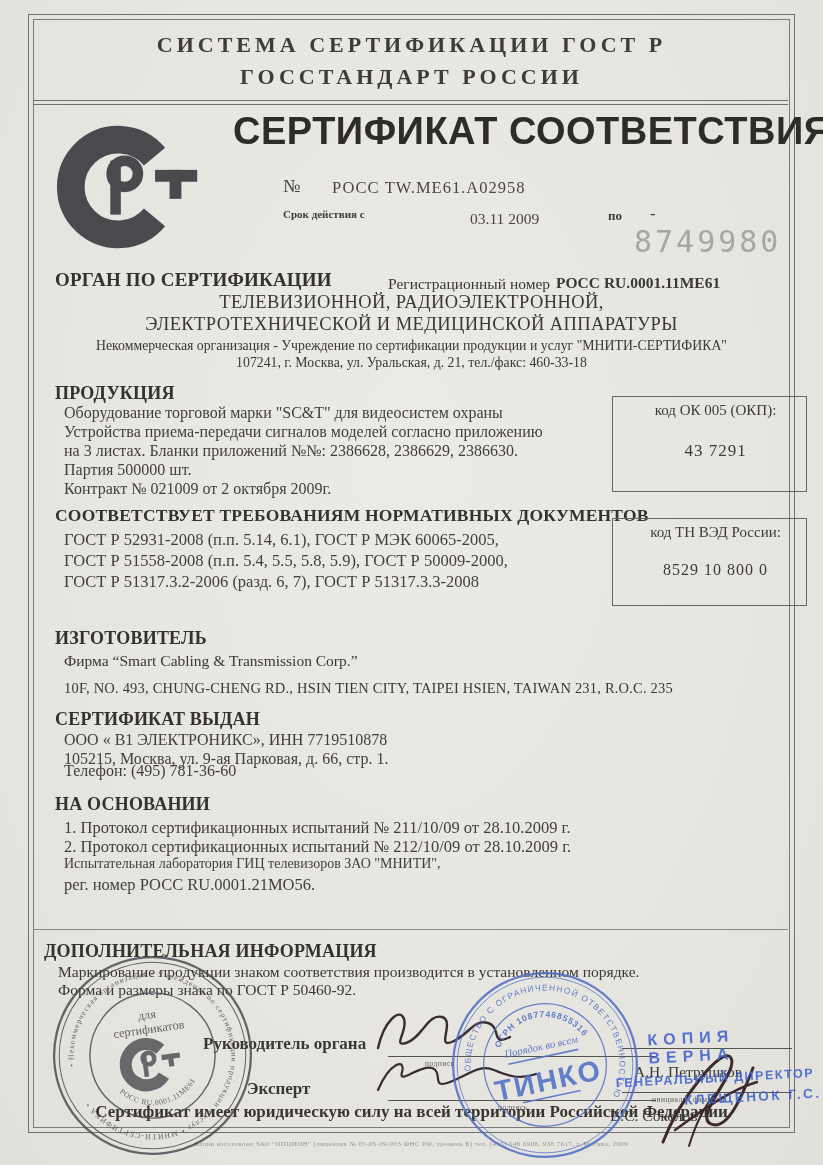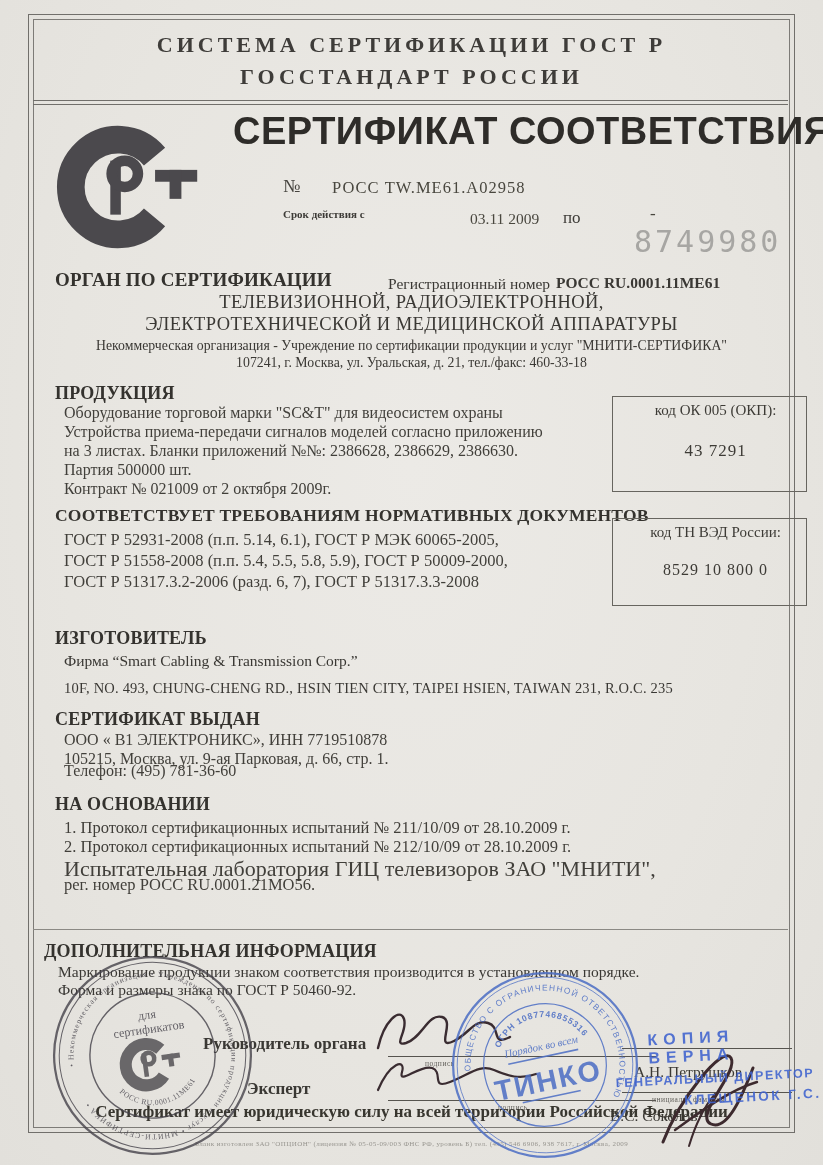--- a/index.html
+++ b/index.html
@@ -53,21 +53,21 @@
       <rect x="76" y="37" width="32" height="9" fill="#4b494d"></rect>
       <rect x="87" y="37" width="9" height="22" fill="#4b494d"></rect>
     </g>
   </svg>
 
   <div class="abs title" style="left:233px;top:110px;">СЕРТИФИКАТ СООТВЕТСТВИЯ</div>
   <div class="abs" style="left:283px;top:176px;font-size:18px;color:#45433e;">№</div>
   <div class="abs" style="left:332px;top:178px;font-size:16.5px;letter-spacing:1px;color:#49473f;">РОСС TW.ME61.A02958</div>
   <div class="abs" style="left:283px;top:208px;font-size:11px;font-weight:bold;color:#3d3b37;">Срок действия  с</div>
   <div class="abs" style="left:470px;top:210px;font-size:15.5px;color:#49473f;">03.11 2009</div>
-  <div class="abs" style="left:563px;top:208px;font-size:17px;font-weight:normal;color:#3d3b37;">по</div>
+  <div class="abs" style="left:608px;top:208px;font-size:13px;font-weight:bold;color:#3d3b37;">по</div>
   <div class="abs" style="left:650px;top:204px;font-size:17px;color:#49473f;">-</div>
   <div class="abs blank-num" style="left:634px;top:224px;">8749980</div>
 
   <div class="abs sec-h" style="left:55px;top:269px;font-size:19px;">ОРГАН ПО СЕРТИФИКАЦИИ</div>
   <div class="abs" style="left:388px;top:275px;font-size:15.5px;">Регистрационный номер</div>
   <div class="abs" style="left:556px;top:274px;font-size:15.5px;font-weight:bold;">РОСС RU.0001.11МЕ61</div>
   <div class="ctr" style="top:292px;font-size:18.5px;letter-spacing:0.4px;">ТЕЛЕВИЗИОННОЙ, РАДИОЭЛЕКТРОННОЙ,</div>
   <div class="ctr" style="top:314px;font-size:18.5px;letter-spacing:0.4px;">ЭЛЕКТРОТЕХНИЧЕСКОЙ И МЕДИЦИНСКОЙ АППАРАТУРЫ</div>
   <div class="ctr" style="top:338px;font-size:13.8px;">Некоммерческая организация - Учреждение по сертификации продукции и услуг "МНИТИ-СЕРТИФИКА"</div>
   <div class="ctr" style="top:355px;font-size:13.8px;">107241, г. Москва, ул. Уральская, д. 21, тел./факс: 460-33-18</div>
@@ -97,21 +97,21 @@
   <div class="abs" style="left:64px;top:672px;font-size:14.5px;letter-spacing:0.2px;margin-top:8px;">10F, NO. 493, CHUNG-CHENG RD., HSIN TIEN CITY, TAIPEI HSIEN, TAIWAN 231, R.O.C.  235</div>
 
   <div class="abs sec-h" style="left:55px;top:709px;">СЕРТИФИКАТ ВЫДАН</div>
   <div class="abs body16" style="left:64px;top:731px;">ООО « В1 ЭЛЕКТРОНИКС»,  ИНН 7719510878</div>
   <div class="abs body16" style="left:64px;top:750px;">105215, Москва, ул. 9-ая Парковая, д. 66, стр. 1.</div>
   <div class="abs body16" style="left:64px;top:762px;">Телефон: (495) 781-36-60</div>
 
   <div class="abs sec-h" style="left:55px;top:794px;">НА ОСНОВАНИИ</div>
   <div class="abs body16" style="left:64px;top:818px;font-size:16.5px;">1. Протокол сертификационных испытаний № 211/10/09 от 28.10.2009 г.</div>
   <div class="abs body16" style="left:64px;top:837px;font-size:16.5px;">2. Протокол сертификационных испытаний № 212/10/09 от 28.10.2009 г.</div>
-  <div class="abs body16" style="left:64px;top:856px;font-size:22px;">Испытательная лаборатория ГИЦ телевизоров ЗАО "МНИТИ",</div>
+  <div class="abs body16" style="left:64px;top:856px;font-size:14px;">Испытательная лаборатория ГИЦ телевизоров ЗАО "МНИТИ",</div>
   <div class="abs body16" style="left:64px;top:875px;font-size:16.5px;">рег. номер РОСС RU.0001.21МО56.</div>
 
   <div class="rule" style="left:33px;top:929px;width:755px;background:#8b8984;"></div>
   <div class="abs sec-h" style="left:44px;top:941px;">ДОПОЛНИТЕЛЬНАЯ ИНФОРМАЦИЯ</div>
   <div class="abs" style="left:58px;top:963px;font-size:15.5px;">Маркирование продукции знаком соответствия производится в установленном порядке.</div>
   <div class="abs" style="left:58px;top:981px;font-size:15.5px;">Форма и размеры знака по ГОСТ Р 50460-92.</div>
 
   <div class="abs" style="left:203px;top:1034px;font-size:17px;font-weight:bold;">Руководитель органа</div>
   <div class="sigline" style="left:388px;top:1056px;width:268px;"></div>
   <div class="abs siglabel" style="left:425px;top:1059px;">подпись</div>

